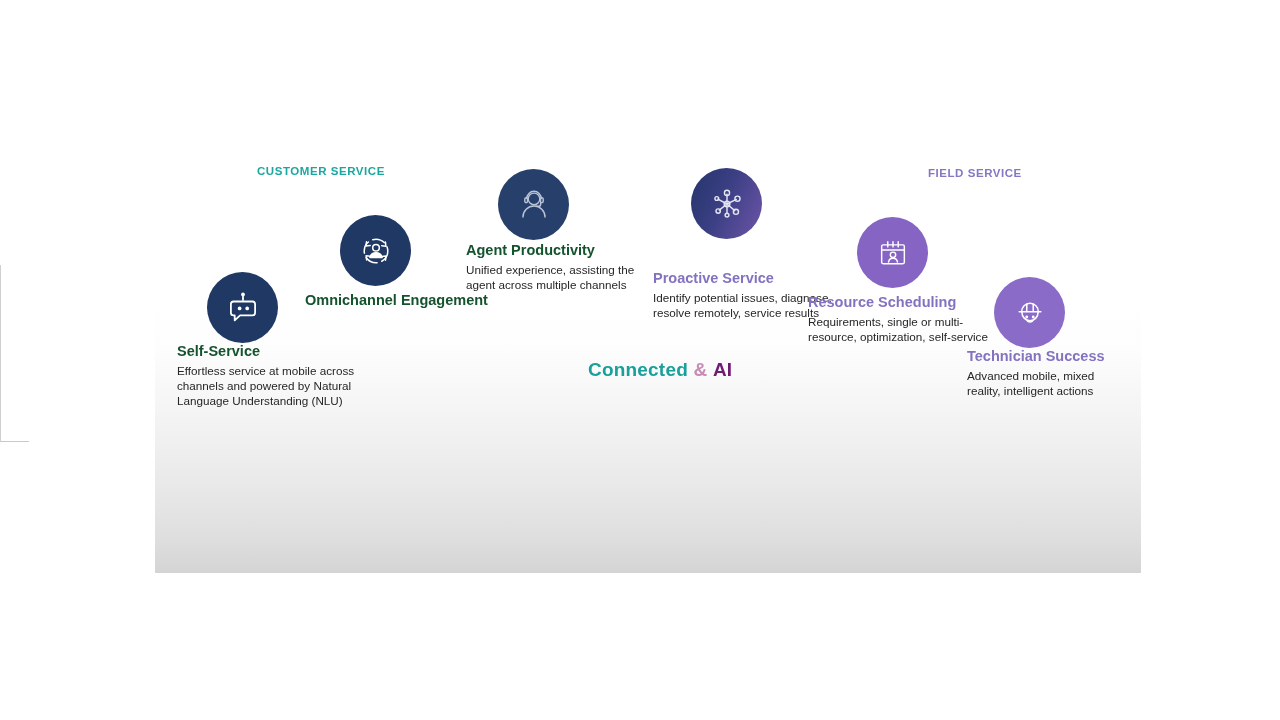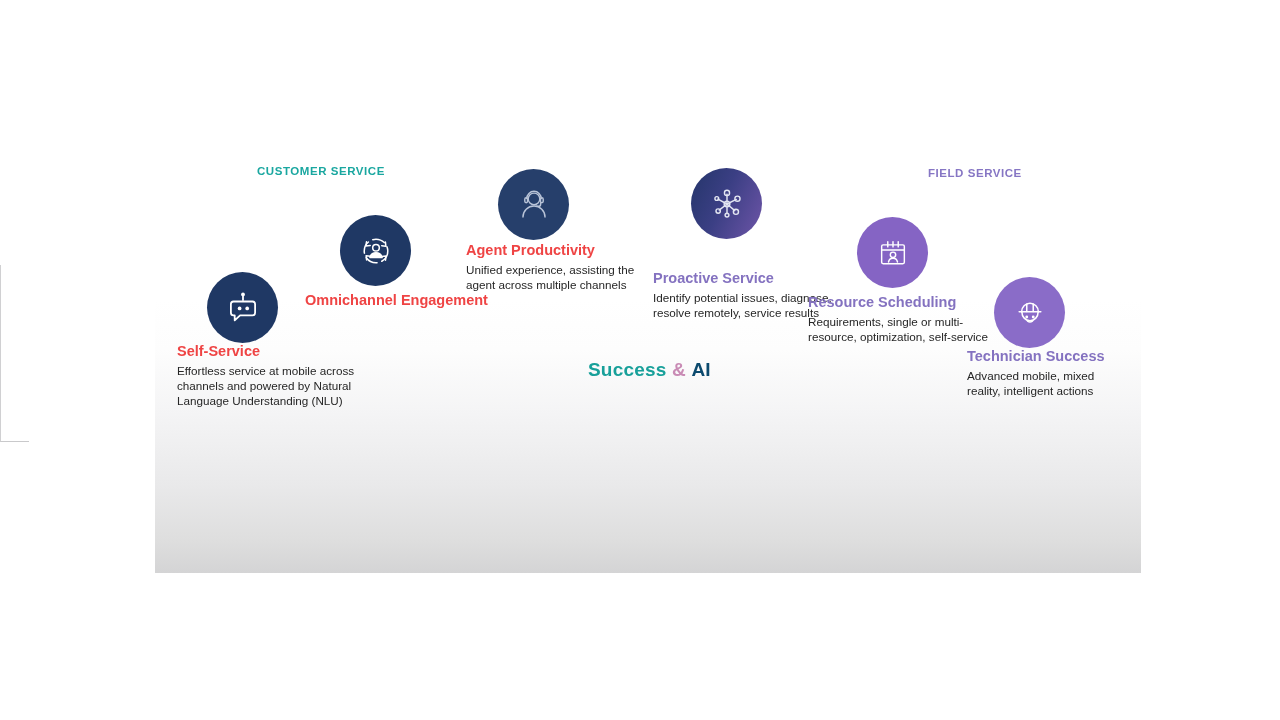--- a/index.html
+++ b/index.html
@@ -82,21 +82,21 @@
     white-space: nowrap;
     margin: 0 0 4px 0;
   }
   .node-desc {
     font-size: 11.7px;
     line-height: 1.28;
     color: #262626;
     margin: 0;
   }
 
-  .teal  { color: #ef4444; }
+  .teal  { color: #14532d; }
   .purple{ color: #8472c0; }
 
   
   #circle-self-service {
     left: 207px; top: 272px; width: 71px; height: 71px;
     background: #1f3864;
   }
   #circle-omnichannel {
     left: 340px; top: 215px; width: 71px; height: 71px;
     background: #1f3864;
@@ -131,21 +131,21 @@
     position: absolute;
     left: 588px;
     top: 359px;
     font-size: 19px;
     font-weight: bold;
     letter-spacing: 0.2px;
     white-space: nowrap;
   }
   #insights-word { color: #18a09a; }
   #insights-amp  { color: #c98bb5; }
-  #insights-ai-word { color: #0c4a6e; }
+  #insights-ai-word { color: #701a75; }
 </style>
 </head>
 <body>
 
 <div id="slide-frame-edge"></div>
 <div id="content-plate"></div>
 
 <div id="diagram">
 
   <div class="section-label" id="label-customer-service">CUSTOMER SERVICE</div>
@@ -269,16 +269,16 @@
         </svg>
       </span>
     </div>
     <div class="node-text" id="text-technician-success">
       <p class="node-title purple">Technician Success</p>
       <p class="node-desc">Advanced mobile, mixed reality, intelligent actions</p>
     </div>
   </div>
 
   <div id="insights-ai">
-    <span id="insights-word">Success</span><span>&nbsp;</span><span id="insights-amp">&amp;</span><span>&nbsp;</span><span id="insights-ai-word">AI</span>
+    <span id="insights-word">Connected</span><span>&nbsp;</span><span id="insights-amp">&amp;</span><span>&nbsp;</span><span id="insights-ai-word">AI</span>
   </div>
 
 </div>
 
 </body></html>

